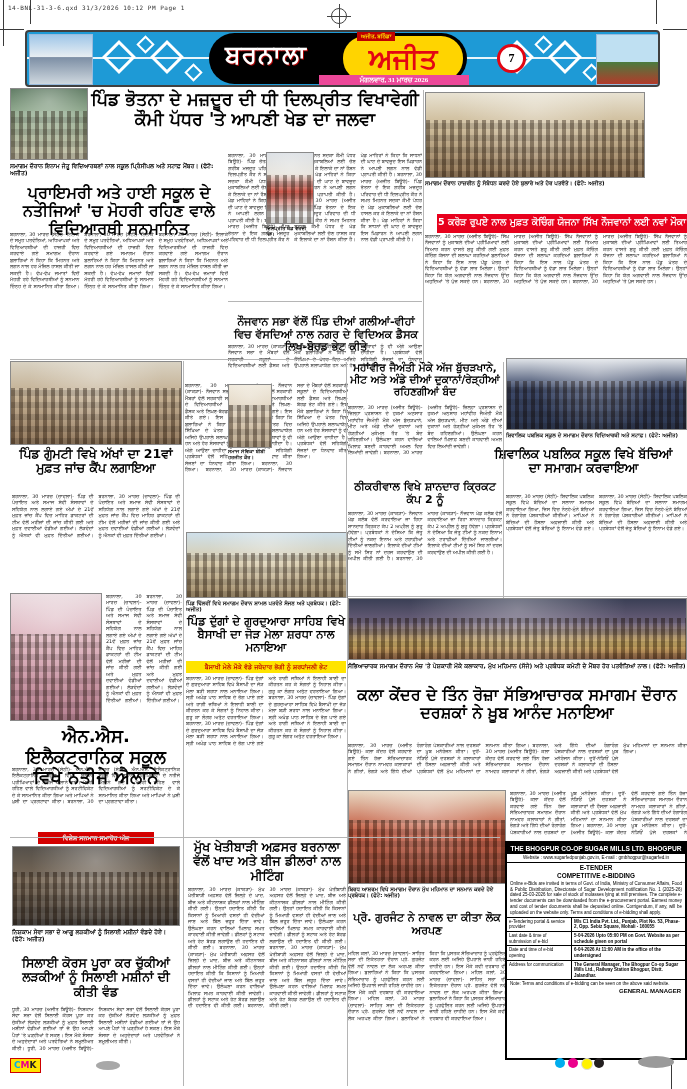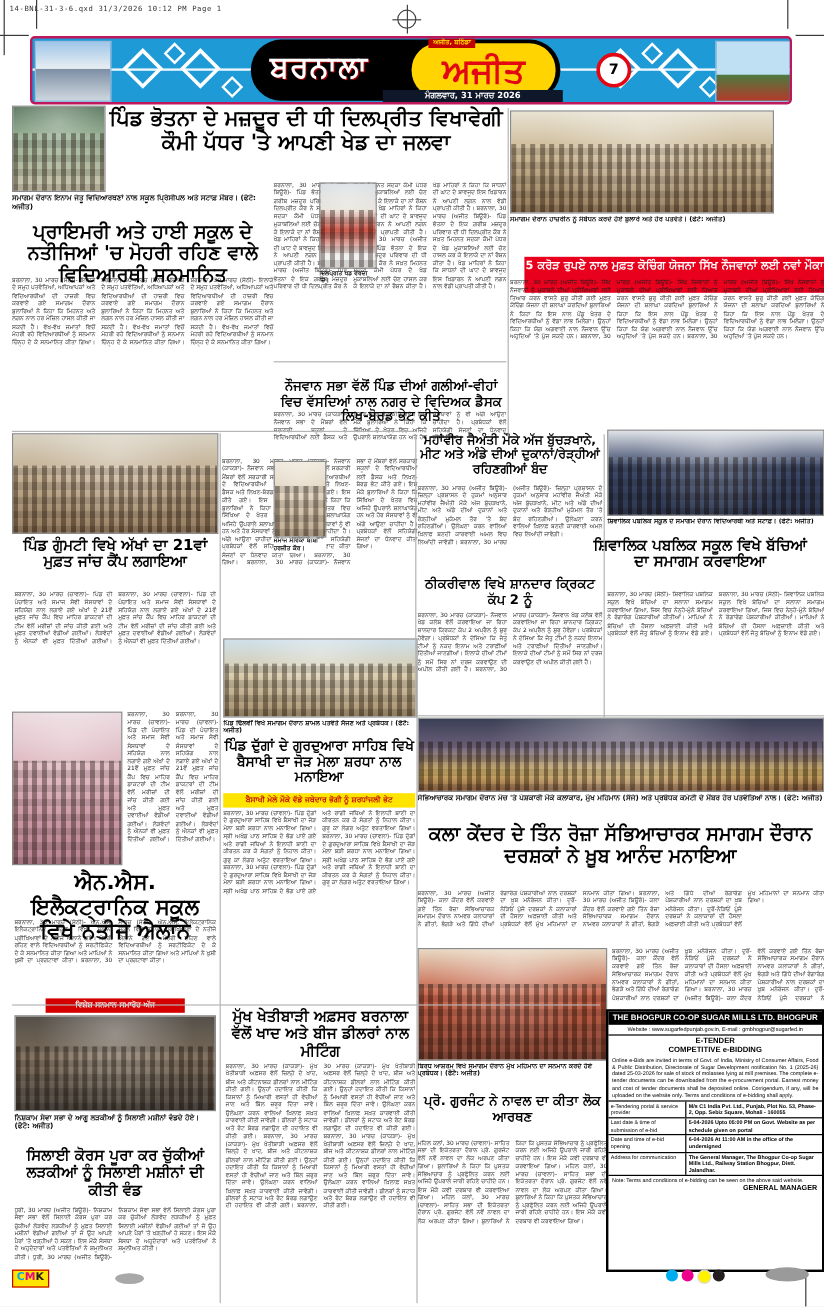--- a/index.html
+++ b/index.html
@@ -6,31 +6,31 @@
   #page{position:relative;width:687px;height:1089px;background:#fff;margin:0 auto;
         font-family:"DejaVu Sans",sans-serif;overflow:hidden;}
   .mark{position:absolute;background:#3a3a3a;}
   .printline{position:absolute;font-size:6px;color:#333;font-family:"DejaVu Sans Mono",monospace;letter-spacing:.5px;}
   
   .regmark{position:absolute;width:14px;height:14px;border:1px solid #444;border-radius:50%;}
   .regmark::before{content:"";position:absolute;left:50%;top:-5px;bottom:-5px;width:1px;background:#444;}
   .regmark::after{content:"";position:absolute;top:50%;left:-5px;right:-5px;height:1px;background:#444;}
   
   .masthead{position:absolute;left:25px;top:30px;width:635px;height:57px;background:#1e9ad6;
-            border:2px solid #be185d;border-radius:4px;box-sizing:border-box;overflow:hidden;}
+            border:2px solid #404040;border-radius:4px;box-sizing:border-box;overflow:hidden;font-family:Liberation Serif, serif;}
   .mast-line{position:absolute;left:0;right:0;top:25px;height:2px;background:#fff;opacity:.9;}
   .diamond{position:absolute;width:18px;height:18px;border:3px solid #fff;transform:rotate(45deg);}
   .diamond.small{width:9px;height:9px;border-width:2px;}
   .mast-photo{position:absolute;top:2px;width:62px;height:49px;border:1px solid #9bd;overflow:hidden;}
   .pill{position:absolute;left:182px;top:1px;width:258px;height:51px;background:#000;border-radius:26px;}
   .pill-city{position:absolute;left:16px;top:8px;color:#fff;font-weight:bold;font-size:25px;letter-spacing:1px;text-shadow:1px 1px 0 #a00;}
   .pill-paper{position:absolute;right:4px;top:3px;width:120px;height:45px;background:#ffd400;border-radius:22px;
               color:#e30613;font-weight:bold;font-size:28px;text-align:center;line-height:45px;}
   .edition{position:absolute;background:#c00000;color:#ffe400;font-size:5.5px;font-weight:bold;padding:1px 4px;}
-  .datebar{position:absolute;background:#0f172a;color:#fff;font-size:7px;font-weight:bold;text-align:center;line-height:11px;}
+  .datebar{position:absolute;background:#ec4899;color:#fff;font-size:7px;font-weight:bold;text-align:center;line-height:11px;}
   .pagecircle{position:absolute;width:23px;height:23px;background:#fff;border:3px solid #e30613;border-radius:50%;
               color:#000;font-weight:bold;font-size:12px;text-align:center;line-height:23px;box-sizing:content-box;}
   
   .hl{position:absolute;font-weight:bold;color:#000;text-align:center;line-height:1.14;}
   .body{position:absolute;font-size:4.9px;line-height:1.32;text-align:justify;color:#1b1b1b;overflow:hidden;}
   .cols2{column-count:2;column-gap:5px;}
   .cols3{column-count:3;column-gap:5px;}
   .cols5{column-count:5;column-gap:5px;}
   .cap{position:absolute;font-size:6px;font-weight:bold;line-height:1.18;color:#000;overflow:hidden;}
   .boldline{position:absolute;font-size:8px;font-weight:bold;text-align:center;color:#000;line-height:1.1;}
@@ -101,21 +101,21 @@
   <div class="hl" style="left:10px;top:184px;width:218px;height:44px;font-size:16px;">ਪ੍ਰਾਇਮਰੀ ਅਤੇ ਹਾਈ ਸਕੂਲ ਦੇ ਨਤੀਜਿਆਂ 'ਚ ਮੋਹਰੀ ਰਹਿਣ ਵਾਲੇ ਵਿਦਿਆਰਥੀ ਸਨਮਾਨਿਤ</div>
   <div class="body cols3" style="left:10px;top:231px;width:218px;height:127px;">ਬਰਨਾਲਾ, 30 ਮਾਰਚ (ਸੇਠੀ)- ਇਲਾਕੇ ਦੇ ਸਮੂਹ ਪਤਵੰਤਿਆਂ, ਅਧਿਆਪਕਾਂ ਅਤੇ ਵਿਦਿਆਰਥੀਆਂ ਦੀ ਹਾਜ਼ਰੀ ਵਿਚ ਕਰਵਾਏ ਗਏ ਸਮਾਗਮ ਦੌਰਾਨ ਬੁਲਾਰਿਆਂ ਨੇ ਕਿਹਾ ਕਿ ਮਿਹਨਤ ਅਤੇ ਲਗਨ ਨਾਲ ਹਰ ਮੰਜ਼ਿਲ ਹਾਸਲ ਕੀਤੀ ਜਾ ਸਕਦੀ ਹੈ। ਵੱਖ-ਵੱਖ ਜਮਾਤਾਂ ਵਿਚੋਂ ਮੋਹਰੀ ਰਹੇ ਵਿਦਿਆਰਥੀਆਂ ਨੂੰ ਸਨਮਾਨ ਚਿੰਨ੍ਹ ਦੇ ਕੇ ਸਨਮਾਨਿਤ ਕੀਤਾ ਗਿਆ। ਬਰਨਾਲਾ, 30 ਮਾਰਚ (ਸੇਠੀ)- ਇਲਾਕੇ ਦੇ ਸਮੂਹ ਪਤਵੰਤਿਆਂ, ਅਧਿਆਪਕਾਂ ਅਤੇ ਵਿਦਿਆਰਥੀਆਂ ਦੀ ਹਾਜ਼ਰੀ ਵਿਚ ਕਰਵਾਏ ਗਏ ਸਮਾਗਮ ਦੌਰਾਨ ਬੁਲਾਰਿਆਂ ਨੇ ਕਿਹਾ ਕਿ ਮਿਹਨਤ ਅਤੇ ਲਗਨ ਨਾਲ ਹਰ ਮੰਜ਼ਿਲ ਹਾਸਲ ਕੀਤੀ ਜਾ ਸਕਦੀ ਹੈ। ਵੱਖ-ਵੱਖ ਜਮਾਤਾਂ ਵਿਚੋਂ ਮੋਹਰੀ ਰਹੇ ਵਿਦਿਆਰਥੀਆਂ ਨੂੰ ਸਨਮਾਨ ਚਿੰਨ੍ਹ ਦੇ ਕੇ ਸਨਮਾਨਿਤ ਕੀਤਾ ਗਿਆ। ਬਰਨਾਲਾ, 30 ਮਾਰਚ (ਸੇਠੀ)- ਇਲਾਕੇ ਦੇ ਸਮੂਹ ਪਤਵੰਤਿਆਂ, ਅਧਿਆਪਕਾਂ ਅਤੇ ਵਿਦਿਆਰਥੀਆਂ ਦੀ ਹਾਜ਼ਰੀ ਵਿਚ ਕਰਵਾਏ ਗਏ ਸਮਾਗਮ ਦੌਰਾਨ ਬੁਲਾਰਿਆਂ ਨੇ ਕਿਹਾ ਕਿ ਮਿਹਨਤ ਅਤੇ ਲਗਨ ਨਾਲ ਹਰ ਮੰਜ਼ਿਲ ਹਾਸਲ ਕੀਤੀ ਜਾ ਸਕਦੀ ਹੈ। ਵੱਖ-ਵੱਖ ਜਮਾਤਾਂ ਵਿਚੋਂ ਮੋਹਰੀ ਰਹੇ ਵਿਦਿਆਰਥੀਆਂ ਨੂੰ ਸਨਮਾਨ ਚਿੰਨ੍ਹ ਦੇ ਕੇ ਸਨਮਾਨਿਤ ਕੀਤਾ ਗਿਆ।</div>
 
   <div class="hl" style="left:88px;top:90px;width:334px;height:58px;font-size:17.5px;">ਪਿੰਡ ਭੋਤਨਾ ਦੇ ਮਜ਼ਦੂਰ ਦੀ ਧੀ ਦਿਲਪ੍ਰੀਤ ਵਿਖਾਵੇਗੀ ਕੌਮੀ ਪੱਧਰ 'ਤੇ ਆਪਣੀ ਖੇਡ ਦਾ ਜਲਵਾ</div>
   <div class="body cols3" style="left:228px;top:152px;width:194px;height:148px;">ਬਰਨਾਲਾ, 30 ਮਾਰਚ (ਅਜੀਤ ਬਿਊਰੋ)- ਪਿੰਡ ਭੋਤਨਾ ਦੇ ਇਕ ਗ਼ਰੀਬ ਮਜ਼ਦੂਰ ਪਰਿਵਾਰ ਦੀ ਧੀ ਦਿਲਪ੍ਰੀਤ ਕੌਰ ਨੇ ਸਖ਼ਤ ਮਿਹਨਤ ਸਦਕਾ ਕੌਮੀ ਪੱਧਰ ਦੇ ਖੇਡ ਮੁਕਾਬਲਿਆਂ ਲਈ ਚੋਣ ਹਾਸਲ ਕਰ ਕੇ ਇਲਾਕੇ ਦਾ ਨਾਂ ਰੌਸ਼ਨ ਕੀਤਾ ਹੈ। ਖੇਡ ਮਾਹਿਰਾਂ ਨੇ ਕਿਹਾ ਕਿ ਸਾਧਨਾਂ ਦੀ ਘਾਟ ਦੇ ਬਾਵਜੂਦ ਇਸ ਖਿਡਾਰਨ ਨੇ ਆਪਣੀ ਲਗਨ ਨਾਲ ਵੱਡੀ ਪ੍ਰਾਪਤੀ ਕੀਤੀ ਹੈ। ਬਰਨਾਲਾ, 30 ਮਾਰਚ (ਅਜੀਤ ਬਿਊਰੋ)- ਪਿੰਡ ਭੋਤਨਾ ਦੇ ਇਕ ਗ਼ਰੀਬ ਮਜ਼ਦੂਰ ਪਰਿਵਾਰ ਦੀ ਧੀ ਦਿਲਪ੍ਰੀਤ ਕੌਰ ਨੇ ਸਖ਼ਤ ਮਿਹਨਤ ਸਦਕਾ ਕੌਮੀ ਪੱਧਰ ਦੇ ਖੇਡ ਮੁਕਾਬਲਿਆਂ ਲਈ ਚੋਣ ਹਾਸਲ ਕਰ ਕੇ ਇਲਾਕੇ ਦਾ ਨਾਂ ਰੌਸ਼ਨ ਕੀਤਾ ਹੈ। ਖੇਡ ਮਾਹਿਰਾਂ ਨੇ ਕਿਹਾ ਕਿ ਸਾਧਨਾਂ ਦੀ ਘਾਟ ਦੇ ਬਾਵਜੂਦ ਇਸ ਖਿਡਾਰਨ ਨੇ ਆਪਣੀ ਲਗਨ ਨਾਲ ਵੱਡੀ ਪ੍ਰਾਪਤੀ ਕੀਤੀ ਹੈ। ਬਰਨਾਲਾ, 30 ਮਾਰਚ (ਅਜੀਤ ਬਿਊਰੋ)- ਪਿੰਡ ਭੋਤਨਾ ਦੇ ਇਕ ਗ਼ਰੀਬ ਮਜ਼ਦੂਰ ਪਰਿਵਾਰ ਦੀ ਧੀ ਦਿਲਪ੍ਰੀਤ ਕੌਰ ਨੇ ਸਖ਼ਤ ਮਿਹਨਤ ਸਦਕਾ ਕੌਮੀ ਪੱਧਰ ਦੇ ਖੇਡ ਮੁਕਾਬਲਿਆਂ ਲਈ ਚੋਣ ਹਾਸਲ ਕਰ ਕੇ ਇਲਾਕੇ ਦਾ ਨਾਂ ਰੌਸ਼ਨ ਕੀਤਾ ਹੈ। ਖੇਡ ਮਾਹਿਰਾਂ ਨੇ ਕਿਹਾ ਕਿ ਸਾਧਨਾਂ ਦੀ ਘਾਟ ਦੇ ਬਾਵਜੂਦ ਇਸ ਖਿਡਾਰਨ ਨੇ ਆਪਣੀ ਲਗਨ ਨਾਲ ਵੱਡੀ ਪ੍ਰਾਪਤੀ ਕੀਤੀ ਹੈ। ਬਰਨਾਲਾ, 30 ਮਾਰਚ (ਅਜੀਤ ਬਿਊਰੋ)- ਪਿੰਡ ਭੋਤਨਾ ਦੇ ਇਕ ਗ਼ਰੀਬ ਮਜ਼ਦੂਰ ਪਰਿਵਾਰ ਦੀ ਧੀ ਦਿਲਪ੍ਰੀਤ ਕੌਰ ਨੇ ਸਖ਼ਤ ਮਿਹਨਤ ਸਦਕਾ ਕੌਮੀ ਪੱਧਰ ਦੇ ਖੇਡ ਮੁਕਾਬਲਿਆਂ ਲਈ ਚੋਣ ਹਾਸਲ ਕਰ ਕੇ ਇਲਾਕੇ ਦਾ ਨਾਂ ਰੌਸ਼ਨ ਕੀਤਾ ਹੈ। ਖੇਡ ਮਾਹਿਰਾਂ ਨੇ ਕਿਹਾ ਕਿ ਸਾਧਨਾਂ ਦੀ ਘਾਟ ਦੇ ਬਾਵਜੂਦ ਇਸ ਖਿਡਾਰਨ ਨੇ ਆਪਣੀ ਲਗਨ ਨਾਲ ਵੱਡੀ ਪ੍ਰਾਪਤੀ ਕੀਤੀ ਹੈ।</div>
   <div class="photo" style="left:266px;top:152px;width:48px;height:72px;background:linear-gradient(180deg,#d8dde2 0%,#e6e2da 30%,#c0392b 55%,#f0f0f0 85%);"></div>
   <div class="cap" style="left:266px;top:226px;width:48px;height:10px;font-size:5px;">ਦਿਲਪ੍ਰੀਤ ਖੇਡ ਵਰਦੀ 'ਚ।</div>
 
   <div class="photo" style="left:425px;top:92px;width:220px;height:86px;background:linear-gradient(180deg,#e8e2d2 0%,#cbb894 40%,#8c6f4e 100%);"></div>
   <div class="cap" style="left:425px;top:180px;width:262px;height:14px;font-size:5.6px;">ਸਮਾਗਮ ਦੌਰਾਨ ਹਾਜ਼ਰੀਨ ਨੂੰ ਸੰਬੋਧਨ ਕਰਦੇ ਹੋਏ ਬੁਲਾਰੇ ਅਤੇ ਹੋਰ ਪਤਵੰਤੇ। (ਫੋਟੋ: ਅਜੀਤ)</div>
-  <div class="redband" style="left:437px;top:214px;width:250px;height:30px;">5 ਕਰੋੜ ਰੁਪਏ ਨਾਲ ਮੁਫ਼ਤ ਕੋਚਿੰਗ ਯੋਜਨਾ ਸਿੱਖ ਨੌਜਵਾਨਾਂ ਲਈ ਨਵਾਂ ਮੌਕਾ</div>
+  <div class="redband" style="left:437px;top:214px;width:250px;height:19px;">5 ਕਰੋੜ ਰੁਪਏ ਨਾਲ ਮੁਫ਼ਤ ਕੋਚਿੰਗ ਯੋਜਨਾ ਸਿੱਖ ਨੌਜਵਾਨਾਂ ਲਈ ਨਵਾਂ ਮੌਕਾ</div>
   <div class="body cols3" style="left:425px;top:233px;width:262px;height:128px;">ਬਰਨਾਲਾ, 30 ਮਾਰਚ (ਅਜੀਤ ਬਿਊਰੋ)- ਸਿੱਖ ਨੌਜਵਾਨਾਂ ਨੂੰ ਮੁਕਾਬਲੇ ਦੀਆਂ ਪ੍ਰੀਖਿਆਵਾਂ ਲਈ ਤਿਆਰ ਕਰਨ ਵਾਸਤੇ ਸ਼ੁਰੂ ਕੀਤੀ ਗਈ ਮੁਫ਼ਤ ਕੋਚਿੰਗ ਯੋਜਨਾ ਦੀ ਸ਼ਲਾਘਾ ਕਰਦਿਆਂ ਬੁਲਾਰਿਆਂ ਨੇ ਕਿਹਾ ਕਿ ਇਸ ਨਾਲ ਪੇਂਡੂ ਖੇਤਰ ਦੇ ਵਿਦਿਆਰਥੀਆਂ ਨੂੰ ਵੱਡਾ ਲਾਭ ਮਿਲੇਗਾ। ਉਨ੍ਹਾਂ ਕਿਹਾ ਕਿ ਯੋਗ ਅਗਵਾਈ ਨਾਲ ਨੌਜਵਾਨ ਉੱਚ ਅਹੁਦਿਆਂ 'ਤੇ ਪੁੱਜ ਸਕਦੇ ਹਨ। ਬਰਨਾਲਾ, 30 ਮਾਰਚ (ਅਜੀਤ ਬਿਊਰੋ)- ਸਿੱਖ ਨੌਜਵਾਨਾਂ ਨੂੰ ਮੁਕਾਬਲੇ ਦੀਆਂ ਪ੍ਰੀਖਿਆਵਾਂ ਲਈ ਤਿਆਰ ਕਰਨ ਵਾਸਤੇ ਸ਼ੁਰੂ ਕੀਤੀ ਗਈ ਮੁਫ਼ਤ ਕੋਚਿੰਗ ਯੋਜਨਾ ਦੀ ਸ਼ਲਾਘਾ ਕਰਦਿਆਂ ਬੁਲਾਰਿਆਂ ਨੇ ਕਿਹਾ ਕਿ ਇਸ ਨਾਲ ਪੇਂਡੂ ਖੇਤਰ ਦੇ ਵਿਦਿਆਰਥੀਆਂ ਨੂੰ ਵੱਡਾ ਲਾਭ ਮਿਲੇਗਾ। ਉਨ੍ਹਾਂ ਕਿਹਾ ਕਿ ਯੋਗ ਅਗਵਾਈ ਨਾਲ ਨੌਜਵਾਨ ਉੱਚ ਅਹੁਦਿਆਂ 'ਤੇ ਪੁੱਜ ਸਕਦੇ ਹਨ। ਬਰਨਾਲਾ, 30 ਮਾਰਚ (ਅਜੀਤ ਬਿਊਰੋ)- ਸਿੱਖ ਨੌਜਵਾਨਾਂ ਨੂੰ ਮੁਕਾਬਲੇ ਦੀਆਂ ਪ੍ਰੀਖਿਆਵਾਂ ਲਈ ਤਿਆਰ ਕਰਨ ਵਾਸਤੇ ਸ਼ੁਰੂ ਕੀਤੀ ਗਈ ਮੁਫ਼ਤ ਕੋਚਿੰਗ ਯੋਜਨਾ ਦੀ ਸ਼ਲਾਘਾ ਕਰਦਿਆਂ ਬੁਲਾਰਿਆਂ ਨੇ ਕਿਹਾ ਕਿ ਇਸ ਨਾਲ ਪੇਂਡੂ ਖੇਤਰ ਦੇ ਵਿਦਿਆਰਥੀਆਂ ਨੂੰ ਵੱਡਾ ਲਾਭ ਮਿਲੇਗਾ। ਉਨ੍ਹਾਂ ਕਿਹਾ ਕਿ ਯੋਗ ਅਗਵਾਈ ਨਾਲ ਨੌਜਵਾਨ ਉੱਚ ਅਹੁਦਿਆਂ 'ਤੇ ਪੁੱਜ ਸਕਦੇ ਹਨ।</div>
 
   <div class="hrule" style="left:228px;top:301px;width:194px;"></div>
   <div class="hl" style="left:228px;top:316px;width:196px;height:38px;font-size:11px;">ਨੌਜਵਾਨ ਸਭਾ ਵੱਲੋਂ ਪਿੰਡ ਦੀਆਂ ਗਲੀਆਂ-ਵੀਹਾਂ ਵਿਚ ਵੱਸਦਿਆਂ ਨਾਲ ਨਗਰ ਦੇ ਵਿਦਿਅਕ ਡੈਸਕ ਲਿਖ-ਬੋਰਡ ਭੇਟ ਕੀਤੇ</div>
   <div class="body cols3" style="left:228px;top:343px;width:194px;height:36px;">ਬਰਨਾਲਾ, 30 ਮਾਰਚ (ਕਾਕੜਾ)- ਨੌਜਵਾਨ ਸਭਾ ਦੇ ਮੈਂਬਰਾਂ ਵੱਲੋਂ ਸਰਕਾਰੀ ਸਕੂਲਾਂ ਦੇ ਵਿਦਿਆਰਥੀਆਂ ਲਈ ਡੈਸਕ ਅਤੇ ਲਿਖਣ-ਬੋਰਡ ਭੇਟ ਕੀਤੇ ਗਏ। ਇਸ ਮੌਕੇ ਬੁਲਾਰਿਆਂ ਨੇ ਕਿਹਾ ਕਿ ਸਿੱਖਿਆ ਦੇ ਖੇਤਰ ਵਿਚ ਅਜਿਹੇ ਉਪਰਾਲੇ ਸ਼ਲਾਘਾਯੋਗ ਹਨ ਅਤੇ ਹੋਰ ਸੰਸਥਾਵਾਂ ਨੂੰ ਵੀ ਅੱਗੇ ਆਉਣਾ ਚਾਹੀਦਾ ਹੈ। ਪ੍ਰਬੰਧਕਾਂ ਵੱਲੋਂ ਸਹਿਯੋਗੀ ਸੱਜਣਾਂ ਦਾ ਧੰਨਵਾਦ ਕੀਤਾ ਗਿਆ।</div>
   <div class="body cols3" style="left:185px;top:382px;width:163px;height:148px;">ਬਰਨਾਲਾ, 30 ਮਾਰਚ (ਕਾਕੜਾ)- ਨੌਜਵਾਨ ਸਭਾ ਦੇ ਮੈਂਬਰਾਂ ਵੱਲੋਂ ਸਰਕਾਰੀ ਸਕੂਲਾਂ ਦੇ ਵਿਦਿਆਰਥੀਆਂ ਲਈ ਡੈਸਕ ਅਤੇ ਲਿਖਣ-ਬੋਰਡ ਭੇਟ ਕੀਤੇ ਗਏ। ਇਸ ਮੌਕੇ ਬੁਲਾਰਿਆਂ ਨੇ ਕਿਹਾ ਕਿ ਸਿੱਖਿਆ ਦੇ ਖੇਤਰ ਵਿਚ ਅਜਿਹੇ ਉਪਰਾਲੇ ਸ਼ਲਾਘਾਯੋਗ ਹਨ ਅਤੇ ਹੋਰ ਸੰਸਥਾਵਾਂ ਨੂੰ ਵੀ ਅੱਗੇ ਆਉਣਾ ਚਾਹੀਦਾ ਹੈ। ਪ੍ਰਬੰਧਕਾਂ ਵੱਲੋਂ ਸਹਿਯੋਗੀ ਸੱਜਣਾਂ ਦਾ ਧੰਨਵਾਦ ਕੀਤਾ ਗਿਆ। ਬਰਨਾਲਾ, 30 ਮਾਰਚ (ਕਾਕੜਾ)- ਨੌਜਵਾਨ ਸਭਾ ਦੇ ਮੈਂਬਰਾਂ ਵੱਲੋਂ ਸਰਕਾਰੀ ਸਕੂਲਾਂ ਦੇ ਵਿਦਿਆਰਥੀਆਂ ਲਈ ਡੈਸਕ ਅਤੇ ਲਿਖਣ-ਬੋਰਡ ਭੇਟ ਕੀਤੇ ਗਏ। ਇਸ ਮੌਕੇ ਬੁਲਾਰਿਆਂ ਨੇ ਕਿਹਾ ਕਿ ਸਿੱਖਿਆ ਦੇ ਖੇਤਰ ਵਿਚ ਅਜਿਹੇ ਉਪਰਾਲੇ ਸ਼ਲਾਘਾਯੋਗ ਹਨ ਅਤੇ ਹੋਰ ਸੰਸਥਾਵਾਂ ਨੂੰ ਵੀ ਅੱਗੇ ਆਉਣਾ ਚਾਹੀਦਾ ਹੈ। ਪ੍ਰਬੰਧਕਾਂ ਵੱਲੋਂ ਸਹਿਯੋਗੀ ਸੱਜਣਾਂ ਦਾ ਧੰਨਵਾਦ ਕੀਤਾ ਗਿਆ। ਬਰਨਾਲਾ, 30 ਮਾਰਚ (ਕਾਕੜਾ)- ਨੌਜਵਾਨ ਸਭਾ ਦੇ ਮੈਂਬਰਾਂ ਵੱਲੋਂ ਸਰਕਾਰੀ ਸਕੂਲਾਂ ਦੇ ਵਿਦਿਆਰਥੀਆਂ ਲਈ ਡੈਸਕ ਅਤੇ ਲਿਖਣ-ਬੋਰਡ ਭੇਟ ਕੀਤੇ ਗਏ। ਇਸ ਮੌਕੇ ਬੁਲਾਰਿਆਂ ਨੇ ਕਿਹਾ ਕਿ ਸਿੱਖਿਆ ਦੇ ਖੇਤਰ ਵਿਚ ਅਜਿਹੇ ਉਪਰਾਲੇ ਸ਼ਲਾਘਾਯੋਗ ਹਨ ਅਤੇ ਹੋਰ ਸੰਸਥਾਵਾਂ ਨੂੰ ਵੀ ਅੱਗੇ ਆਉਣਾ ਚਾਹੀਦਾ ਹੈ। ਪ੍ਰਬੰਧਕਾਂ ਵੱਲੋਂ ਸਹਿਯੋਗੀ ਸੱਜਣਾਂ ਦਾ ਧੰਨਵਾਦ ਕੀਤਾ ਗਿਆ।</div>
   <div class="photo" style="left:228px;top:384px;width:44px;height:64px;background:linear-gradient(180deg,#efe8da 0%,#d9c9b0 50%,#b7a489 100%);"></div>
   <div class="cap" style="left:228px;top:449px;width:44px;height:12px;font-size:5px;background:#fff;">ਸਮਾਜ ਸੇਵਿਕਾ ਬੀਬੀ ਹਰਜੀਤ ਕੌਰ।</div>
 
   <div class="hrule" style="left:10px;top:359px;width:336px;"></div>
@@ -142,21 +142,21 @@
 
   <div class="hrule" style="left:348px;top:596px;width:339px;"></div>
   <div class="photo" style="left:348px;top:598px;width:339px;height:62px;background:linear-gradient(180deg,#3a3f55 0%,#6b5f7a 40%,#caa85a 75%,#8a5a3a 100%);"></div>
   <div class="cap" style="left:348px;top:662px;width:339px;height:22px;">ਸੱਭਿਆਚਾਰਕ ਸਮਾਗਮ ਦੌਰਾਨ ਮੰਚ 'ਤੇ ਪੇਸ਼ਕਾਰੀ ਮੌਕੇ ਕਲਾਕਾਰ, ਮੁੱਖ ਮਹਿਮਾਨ (ਸੱਜੇ) ਅਤੇ ਪ੍ਰਬੰਧਕ ਕਮੇਟੀ ਦੇ ਮੈਂਬਰ ਹੋਰ ਪਤਵੰਤਿਆਂ ਨਾਲ। (ਫੋਟੋ: ਅਜੀਤ)</div>
   <div class="hl" style="left: 356px;top:686px;width:322px;height:54px;font-size:16px;">ਕਲਾ ਕੇਂਦਰ ਦੇ ਤਿੰਨ ਰੋਜ਼ਾ ਸੱਭਿਆਚਾਰਕ ਸਮਾਗਮ ਦੌਰਾਨ ਦਰਸ਼ਕਾਂ ਨੇ ਖ਼ੂਬ ਆਨੰਦ ਮਨਾਇਆ</div>
   <div class="body cols5" style="left:348px;top:742px;width:339px;height:46px;">ਬਰਨਾਲਾ, 30 ਮਾਰਚ (ਅਜੀਤ ਬਿਊਰੋ)- ਕਲਾ ਕੇਂਦਰ ਵੱਲੋਂ ਕਰਵਾਏ ਗਏ ਤਿੰਨ ਰੋਜ਼ਾ ਸੱਭਿਆਚਾਰਕ ਸਮਾਗਮ ਦੌਰਾਨ ਨਾਮਵਰ ਕਲਾਕਾਰਾਂ ਨੇ ਗੀਤਾਂ, ਭੰਗੜੇ ਅਤੇ ਗਿੱਧੇ ਦੀਆਂ ਰੰਗਾਰੰਗ ਪੇਸ਼ਕਾਰੀਆਂ ਨਾਲ ਦਰਸ਼ਕਾਂ ਦਾ ਖ਼ੂਬ ਮਨੋਰੰਜਨ ਕੀਤਾ। ਦੂਰੋਂ-ਨੇੜਿਓਂ ਪੁੱਜੇ ਦਰਸ਼ਕਾਂ ਨੇ ਕਲਾਕਾਰਾਂ ਦੀ ਹੌਸਲਾ ਅਫ਼ਜ਼ਾਈ ਕੀਤੀ ਅਤੇ ਪ੍ਰਬੰਧਕਾਂ ਵੱਲੋਂ ਮੁੱਖ ਮਹਿਮਾਨਾਂ ਦਾ ਸਨਮਾਨ ਕੀਤਾ ਗਿਆ। ਬਰਨਾਲਾ, 30 ਮਾਰਚ (ਅਜੀਤ ਬਿਊਰੋ)- ਕਲਾ ਕੇਂਦਰ ਵੱਲੋਂ ਕਰਵਾਏ ਗਏ ਤਿੰਨ ਰੋਜ਼ਾ ਸੱਭਿਆਚਾਰਕ ਸਮਾਗਮ ਦੌਰਾਨ ਨਾਮਵਰ ਕਲਾਕਾਰਾਂ ਨੇ ਗੀਤਾਂ, ਭੰਗੜੇ ਅਤੇ ਗਿੱਧੇ ਦੀਆਂ ਰੰਗਾਰੰਗ ਪੇਸ਼ਕਾਰੀਆਂ ਨਾਲ ਦਰਸ਼ਕਾਂ ਦਾ ਖ਼ੂਬ ਮਨੋਰੰਜਨ ਕੀਤਾ। ਦੂਰੋਂ-ਨੇੜਿਓਂ ਪੁੱਜੇ ਦਰਸ਼ਕਾਂ ਨੇ ਕਲਾਕਾਰਾਂ ਦੀ ਹੌਸਲਾ ਅਫ਼ਜ਼ਾਈ ਕੀਤੀ ਅਤੇ ਪ੍ਰਬੰਧਕਾਂ ਵੱਲੋਂ ਮੁੱਖ ਮਹਿਮਾਨਾਂ ਦਾ ਸਨਮਾਨ ਕੀਤਾ ਗਿਆ।</div>
   <div class="photo" style="left:348px;top:790px;width:158px;height:94px;background:linear-gradient(180deg,#e8d8c2 0%,#c2543a 45%,#7a3a2a 100%);"></div>
   <div class="body cols3" style="left:510px;top:790px;width:177px;height:46px;">ਬਰਨਾਲਾ, 30 ਮਾਰਚ (ਅਜੀਤ ਬਿਊਰੋ)- ਕਲਾ ਕੇਂਦਰ ਵੱਲੋਂ ਕਰਵਾਏ ਗਏ ਤਿੰਨ ਰੋਜ਼ਾ ਸੱਭਿਆਚਾਰਕ ਸਮਾਗਮ ਦੌਰਾਨ ਨਾਮਵਰ ਕਲਾਕਾਰਾਂ ਨੇ ਗੀਤਾਂ, ਭੰਗੜੇ ਅਤੇ ਗਿੱਧੇ ਦੀਆਂ ਰੰਗਾਰੰਗ ਪੇਸ਼ਕਾਰੀਆਂ ਨਾਲ ਦਰਸ਼ਕਾਂ ਦਾ ਖ਼ੂਬ ਮਨੋਰੰਜਨ ਕੀਤਾ। ਦੂਰੋਂ-ਨੇੜਿਓਂ ਪੁੱਜੇ ਦਰਸ਼ਕਾਂ ਨੇ ਕਲਾਕਾਰਾਂ ਦੀ ਹੌਸਲਾ ਅਫ਼ਜ਼ਾਈ ਕੀਤੀ ਅਤੇ ਪ੍ਰਬੰਧਕਾਂ ਵੱਲੋਂ ਮੁੱਖ ਮਹਿਮਾਨਾਂ ਦਾ ਸਨਮਾਨ ਕੀਤਾ ਗਿਆ। ਬਰਨਾਲਾ, 30 ਮਾਰਚ (ਅਜੀਤ ਬਿਊਰੋ)- ਕਲਾ ਕੇਂਦਰ ਵੱਲੋਂ ਕਰਵਾਏ ਗਏ ਤਿੰਨ ਰੋਜ਼ਾ ਸੱਭਿਆਚਾਰਕ ਸਮਾਗਮ ਦੌਰਾਨ ਨਾਮਵਰ ਕਲਾਕਾਰਾਂ ਨੇ ਗੀਤਾਂ, ਭੰਗੜੇ ਅਤੇ ਗਿੱਧੇ ਦੀਆਂ ਰੰਗਾਰੰਗ ਪੇਸ਼ਕਾਰੀਆਂ ਨਾਲ ਦਰਸ਼ਕਾਂ ਦਾ ਖ਼ੂਬ ਮਨੋਰੰਜਨ ਕੀਤਾ। ਦੂਰੋਂ-ਨੇੜਿਓਂ ਪੁੱਜੇ ਦਰਸ਼ਕਾਂ ਨੇ ਕਲਾਕਾਰਾਂ ਦੀ ਹੌਸਲਾ ਅਫ਼ਜ਼ਾਈ ਕੀਤੀ ਅਤੇ ਪ੍ਰਬੰਧਕਾਂ ਵੱਲੋਂ ਮੁੱਖ ਮਹਿਮਾਨਾਂ ਦਾ ਸਨਮਾਨ ਕੀਤਾ ਗਿਆ।</div>
   <div class="cap" style="left:348px;top:886px;width:158px;height:24px;font-size:5.4px;">ਬਿਰਧ ਆਸ਼ਰਮ ਵਿਖੇ ਸਮਾਗਮ ਦੌਰਾਨ ਮੁੱਖ ਮਹਿਮਾਨ ਦਾ ਸਨਮਾਨ ਕਰਦੇ ਹੋਏ ਪ੍ਰਬੰਧਕ। (ਫੋਟੋ: ਅਜੀਤ)</div>
 
-  <div class="hl" style="left:348px;top:912px;width:158px;height:36px;font-size:11px;">ਪ੍ਰੋ. ਗੁਰਜੰਟ ਨੇ ਨਾਵਲ ਦਾ ਕੀਤਾ ਲੋਕ ਆਰਥਣ</div>
+  <div class="hl" style="left:348px;top:912px;width:158px;height:36px;font-size:11px;">ਪ੍ਰੋ. ਗੁਰਜੰਟ ਨੇ ਨਾਵਲ ਦਾ ਕੀਤਾ ਲੋਕ ਅਰਪਣ</div>
   <div class="body cols2" style="left:348px;top:950px;width:158px;height:134px;">ਮਹਿਲ ਕਲਾਂ, 30 ਮਾਰਚ (ਚਾਵਲਾ)- ਸਾਹਿਤ ਸਭਾ ਦੀ ਇਕੱਤਰਤਾ ਦੌਰਾਨ ਪ੍ਰੋ. ਗੁਰਜੰਟ ਵੱਲੋਂ ਨਵੇਂ ਨਾਵਲ ਦਾ ਲੋਕ ਅਰਪਣ ਕੀਤਾ ਗਿਆ। ਬੁਲਾਰਿਆਂ ਨੇ ਕਿਹਾ ਕਿ ਪੁਸਤਕ ਸੱਭਿਆਚਾਰ ਨੂੰ ਪ੍ਰਫੁੱਲਿਤ ਕਰਨ ਲਈ ਅਜਿਹੇ ਉਪਰਾਲੇ ਜਾਰੀ ਰਹਿਣੇ ਚਾਹੀਦੇ ਹਨ। ਇਸ ਮੌਕੇ ਕਵੀ ਦਰਬਾਰ ਵੀ ਕਰਵਾਇਆ ਗਿਆ। ਮਹਿਲ ਕਲਾਂ, 30 ਮਾਰਚ (ਚਾਵਲਾ)- ਸਾਹਿਤ ਸਭਾ ਦੀ ਇਕੱਤਰਤਾ ਦੌਰਾਨ ਪ੍ਰੋ. ਗੁਰਜੰਟ ਵੱਲੋਂ ਨਵੇਂ ਨਾਵਲ ਦਾ ਲੋਕ ਅਰਪਣ ਕੀਤਾ ਗਿਆ। ਬੁਲਾਰਿਆਂ ਨੇ ਕਿਹਾ ਕਿ ਪੁਸਤਕ ਸੱਭਿਆਚਾਰ ਨੂੰ ਪ੍ਰਫੁੱਲਿਤ ਕਰਨ ਲਈ ਅਜਿਹੇ ਉਪਰਾਲੇ ਜਾਰੀ ਰਹਿਣੇ ਚਾਹੀਦੇ ਹਨ। ਇਸ ਮੌਕੇ ਕਵੀ ਦਰਬਾਰ ਵੀ ਕਰਵਾਇਆ ਗਿਆ। ਮਹਿਲ ਕਲਾਂ, 30 ਮਾਰਚ (ਚਾਵਲਾ)- ਸਾਹਿਤ ਸਭਾ ਦੀ ਇਕੱਤਰਤਾ ਦੌਰਾਨ ਪ੍ਰੋ. ਗੁਰਜੰਟ ਵੱਲੋਂ ਨਵੇਂ ਨਾਵਲ ਦਾ ਲੋਕ ਅਰਪਣ ਕੀਤਾ ਗਿਆ। ਬੁਲਾਰਿਆਂ ਨੇ ਕਿਹਾ ਕਿ ਪੁਸਤਕ ਸੱਭਿਆਚਾਰ ਨੂੰ ਪ੍ਰਫੁੱਲਿਤ ਕਰਨ ਲਈ ਅਜਿਹੇ ਉਪਰਾਲੇ ਜਾਰੀ ਰਹਿਣੇ ਚਾਹੀਦੇ ਹਨ। ਇਸ ਮੌਕੇ ਕਵੀ ਦਰਬਾਰ ਵੀ ਕਰਵਾਇਆ ਗਿਆ।</div>
 
   <div class="hl" style="left:12px;top:726px;width:168px;height:38px;font-size:18px;">ਐਨ.ਐਸ. ਇਲੈਕਟ੍ਰਾਨਿਕ ਸਕੂਲ ਵਿਖੇ ਨਤੀਜੇ ਐਲਾਨੇ</div>
   <div class="body cols2" style="left:12px;top:766px;width:168px;height:64px;">ਬਰਨਾਲਾ, 30 ਮਾਰਚ (ਸੇਠੀ)- ਐਨ.ਐਸ. ਇਲੈਕਟ੍ਰਾਨਿਕ ਸਕੂਲ ਵਿਖੇ ਸਲਾਨਾ ਪ੍ਰੀਖਿਆਵਾਂ ਦੇ ਨਤੀਜੇ ਐਲਾਨੇ ਗਏ। ਮੋਹਰੀ ਰਹਿਣ ਵਾਲੇ ਵਿਦਿਆਰਥੀਆਂ ਨੂੰ ਸਰਟੀਫਿਕੇਟ ਦੇ ਕੇ ਸਨਮਾਨਿਤ ਕੀਤਾ ਗਿਆ ਅਤੇ ਮਾਪਿਆਂ ਨੇ ਖੁਸ਼ੀ ਦਾ ਪ੍ਰਗਟਾਵਾ ਕੀਤਾ। ਬਰਨਾਲਾ, 30 ਮਾਰਚ (ਸੇਠੀ)- ਐਨ.ਐਸ. ਇਲੈਕਟ੍ਰਾਨਿਕ ਸਕੂਲ ਵਿਖੇ ਸਲਾਨਾ ਪ੍ਰੀਖਿਆਵਾਂ ਦੇ ਨਤੀਜੇ ਐਲਾਨੇ ਗਏ। ਮੋਹਰੀ ਰਹਿਣ ਵਾਲੇ ਵਿਦਿਆਰਥੀਆਂ ਨੂੰ ਸਰਟੀਫਿਕੇਟ ਦੇ ਕੇ ਸਨਮਾਨਿਤ ਕੀਤਾ ਗਿਆ ਅਤੇ ਮਾਪਿਆਂ ਨੇ ਖੁਸ਼ੀ ਦਾ ਪ੍ਰਗਟਾਵਾ ਕੀਤਾ।</div>
   <div class="redtag" style="left:38px;top:832px;width:116px;height:12px;">ਵਿਸ਼ੇਸ਼ ਸਨਮਾਨ ਸਮਾਰੋਹ ਅੱਜ</div>
   <div class="photo" style="left:12px;top:846px;width:168px;height:80px;background:linear-gradient(180deg,#55504a 0%,#7a6a58 45%,#3f3a35 100%);"></div>
   <div class="cap" style="left:12px;top:928px;width:168px;height:26px;">ਨਿਸ਼ਕਾਮ ਸੇਵਾ ਸਭਾ ਦੇ ਆਗੂ ਲੜਕੀਆਂ ਨੂੰ ਸਿਲਾਈ ਮਸ਼ੀਨਾਂ ਵੰਡਦੇ ਹੋਏ। (ਫੋਟੋ: ਅਜੀਤ)</div>
   <div class="hl" style="left:12px;top:956px;width:168px;height:48px;font-size:12.5px;">ਸਿਲਾਈ ਕੋਰਸ ਪੂਰਾ ਕਰ ਚੁੱਕੀਆਂ ਲੜਕੀਆਂ ਨੂੰ ਸਿਲਾਈ ਮਸ਼ੀਨਾਂ ਦੀ ਕੀਤੀ ਵੰਡ</div>
   <div class="body cols2" style="left:12px;top:1006px;width:168px;height:78px;">ਧੂਰੀ, 30 ਮਾਰਚ (ਅਜੀਤ ਬਿਊਰੋ)- ਨਿਸ਼ਕਾਮ ਸੇਵਾ ਸਭਾ ਵੱਲੋਂ ਸਿਲਾਈ ਕੋਰਸ ਪੂਰਾ ਕਰ ਚੁੱਕੀਆਂ ਲੋੜਵੰਦ ਲੜਕੀਆਂ ਨੂੰ ਮੁਫ਼ਤ ਸਿਲਾਈ ਮਸ਼ੀਨਾਂ ਵੰਡੀਆਂ ਗਈਆਂ ਤਾਂ ਜੋ ਉਹ ਆਪਣੇ ਪੈਰਾਂ 'ਤੇ ਖੜ੍ਹੀਆਂ ਹੋ ਸਕਣ। ਇਸ ਮੌਕੇ ਸੰਸਥਾ ਦੇ ਅਹੁਦੇਦਾਰਾਂ ਅਤੇ ਪਤਵੰਤਿਆਂ ਨੇ ਸ਼ਮੂਲੀਅਤ ਕੀਤੀ। ਧੂਰੀ, 30 ਮਾਰਚ (ਅਜੀਤ ਬਿਊਰੋ)- ਨਿਸ਼ਕਾਮ ਸੇਵਾ ਸਭਾ ਵੱਲੋਂ ਸਿਲਾਈ ਕੋਰਸ ਪੂਰਾ ਕਰ ਚੁੱਕੀਆਂ ਲੋੜਵੰਦ ਲੜਕੀਆਂ ਨੂੰ ਮੁਫ਼ਤ ਸਿਲਾਈ ਮਸ਼ੀਨਾਂ ਵੰਡੀਆਂ ਗਈਆਂ ਤਾਂ ਜੋ ਉਹ ਆਪਣੇ ਪੈਰਾਂ 'ਤੇ ਖੜ੍ਹੀਆਂ ਹੋ ਸਕਣ। ਇਸ ਮੌਕੇ ਸੰਸਥਾ ਦੇ ਅਹੁਦੇਦਾਰਾਂ ਅਤੇ ਪਤਵੰਤਿਆਂ ਨੇ ਸ਼ਮੂਲੀਅਤ ਕੀਤੀ।</div>
 

